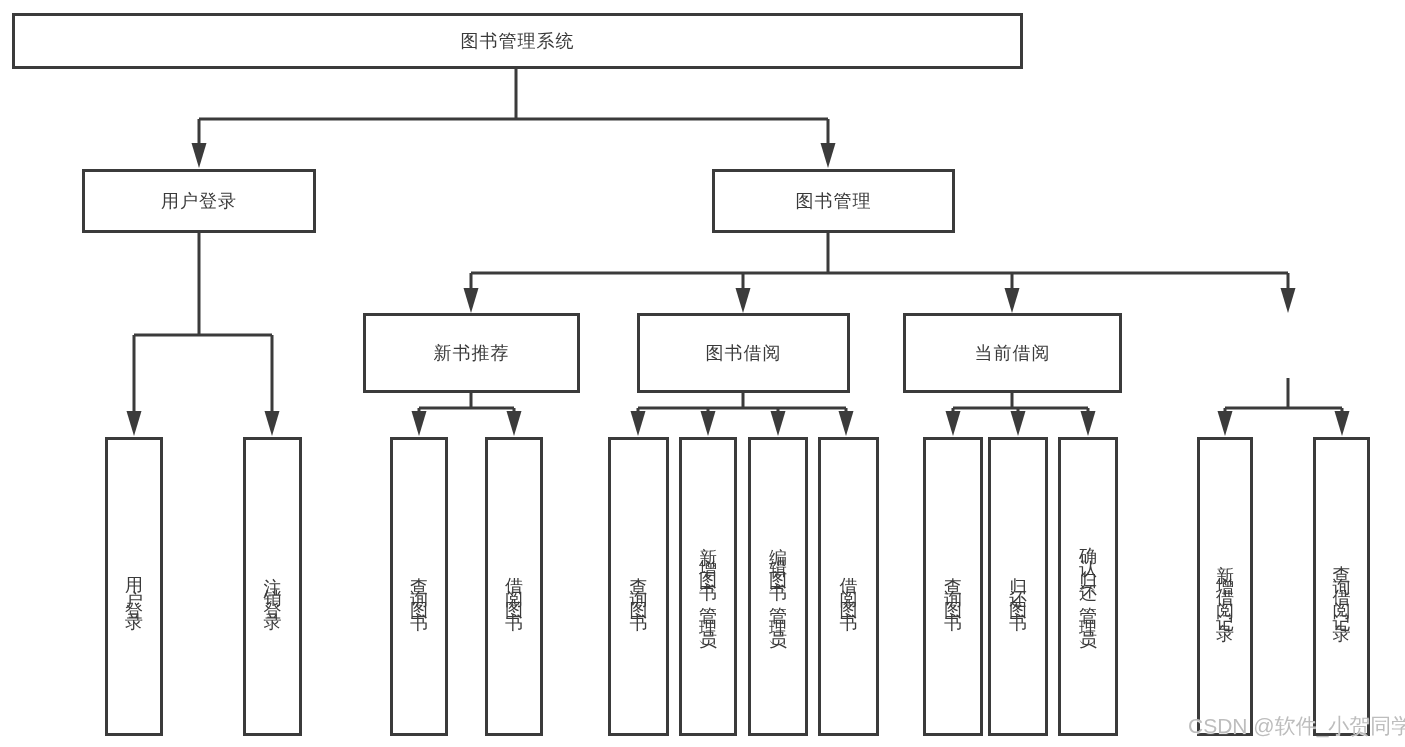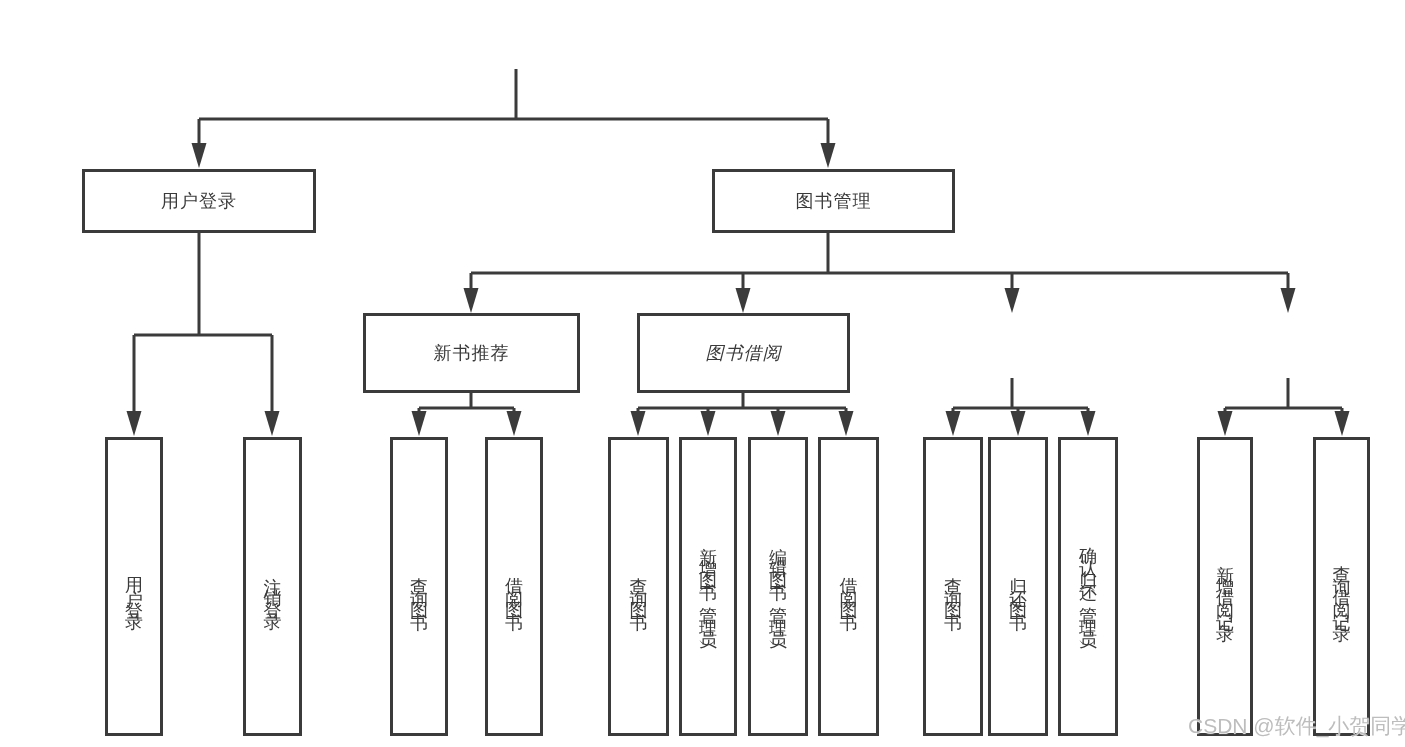--- a/index.html
+++ b/index.html
@@ -33,21 +33,21 @@
     z-index: 2;
     font-size: 18px;
     letter-spacing: 1px;
     white-space: nowrap;
   }
   .node.root    { left: 12px;  top: 13px;  width: 1011px; height: 56px; }
   .node.lvl2-a  { left: 82px;  top: 169px; width: 234px;  height: 64px; }
   .node.lvl2-b  { left: 712px; top: 169px; width: 243px;  height: 64px; }
   .node.lvl3    { top: 313px;  height: 80px; }
   .node.lvl3-a  { left: 363px;  width: 217px; }
-  .node.lvl3-b  { left: 637px;  width: 213px; font-style: italic; }
+  .node.lvl3-b  { left: 637px;  width: 213px; }
   .node.lvl3-c  { left: 903px;  width: 219px; }
   .node.lvl3-d  { left: 1178px; width: 219px; }
   .node.leaf {
     top: 437px;
     height: 299px;
     writing-mode: vertical-rl;
     text-orientation: mixed;
     font-size: 18px;
     letter-spacing: 12px;
     line-height: 1;
@@ -118,26 +118,28 @@
       <polygon points="770.5,411 785.5,411 778,436"></polygon>
       <polygon points="838.5,411 853.5,411 846,436"></polygon>
       <polygon points="945.5,411 960.5,411 953,436"></polygon>
       <polygon points="1010.5,411 1025.5,411 1018,436"></polygon>
       <polygon points="1080.5,411 1095.5,411 1088,436"></polygon>
       <polygon points="1217.5,411 1232.5,411 1225,436"></polygon>
       <polygon points="1334.5,411 1349.5,411 1342,436"></polygon>
     </g>
   </svg>
 
+  <div class="node root">图书管理系统</div>
 
   <div class="node lvl2-a">用户登录</div>
   <div class="node lvl2-b">图书管理</div>
 
   <div class="node lvl3 lvl3-a">新书推荐</div>
   <div class="node lvl3 lvl3-b">图书借阅</div>
+  <div class="node lvl3 lvl3-c">当前借阅</div>
 
   <div class="node leaf leaf-1">用户登录</div>
   <div class="node leaf leaf-2">注销登录</div>
   <div class="node leaf leaf-3">查询图书</div>
   <div class="node leaf leaf-4">借阅图书</div>
   <div class="node leaf leaf-5">查询图书</div>
   <div class="node leaf leaf-6">新增图书（管理员）</div>
   <div class="node leaf leaf-7">编辑图书（管理员）</div>
   <div class="node leaf leaf-8">借阅图书</div>
   <div class="node leaf leaf-9">查询图书</div>

